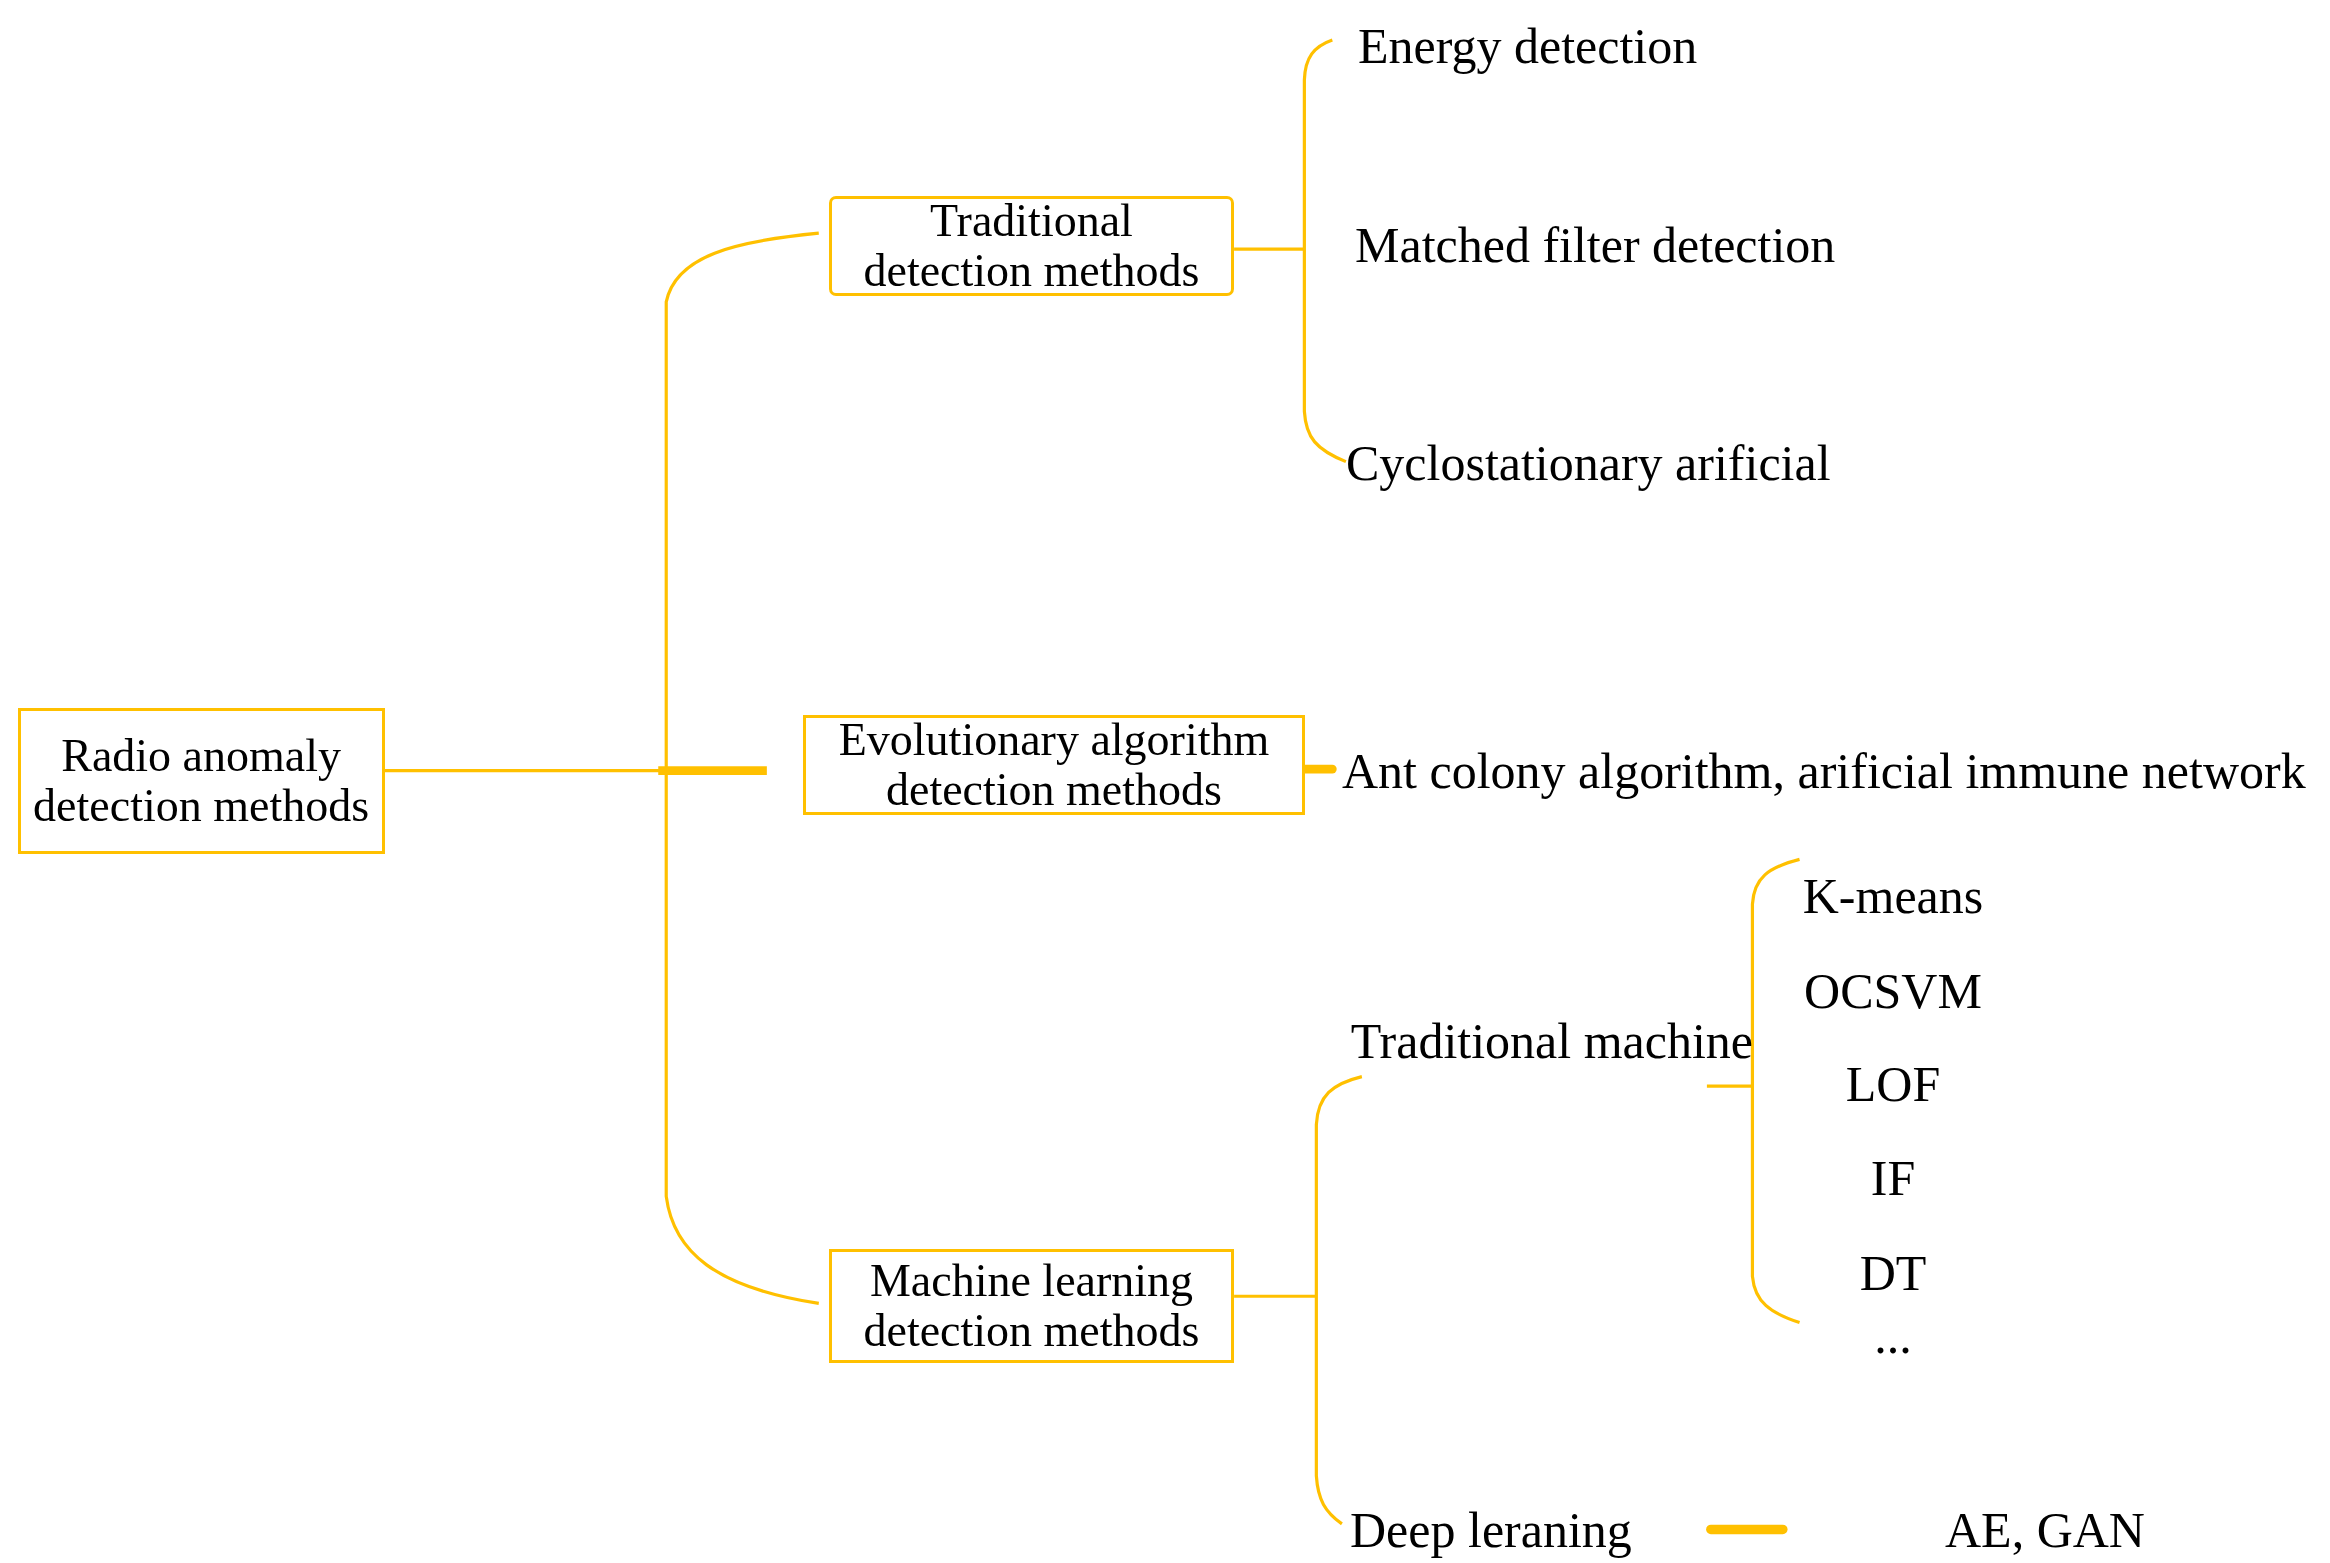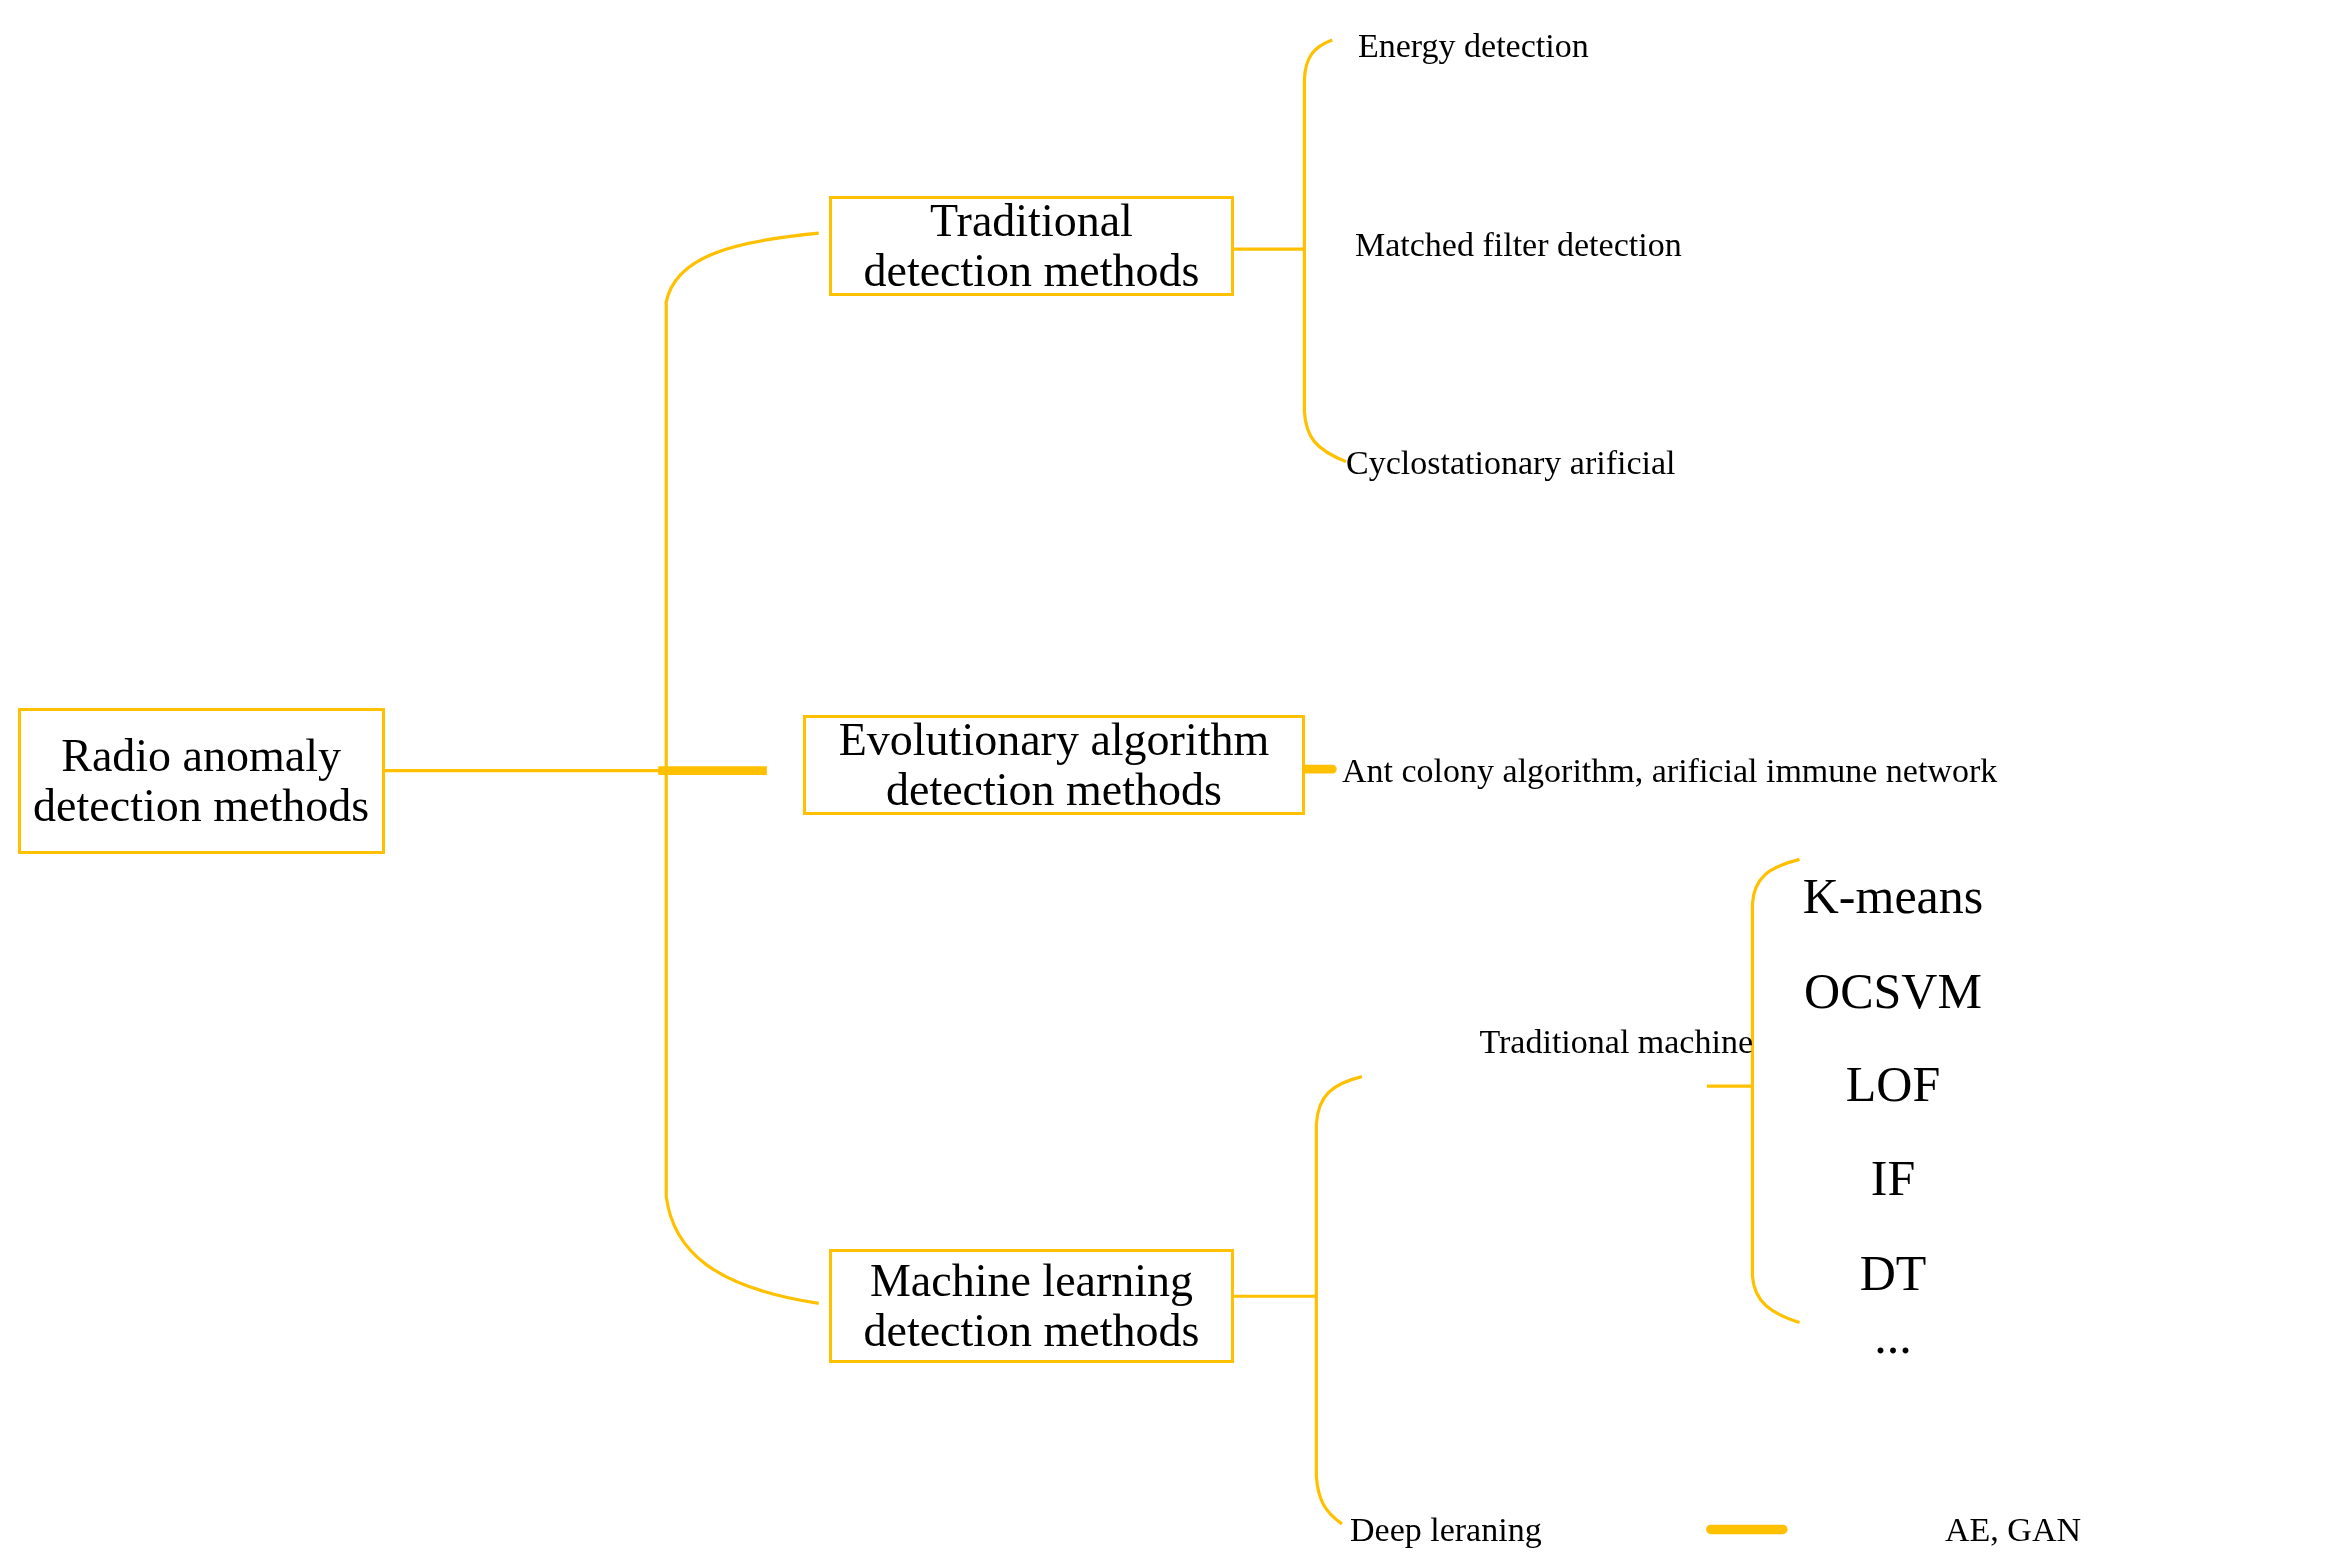--- a/index.html
+++ b/index.html
@@ -31,30 +31,30 @@
     justify-content: center;
     text-align: center;
     font-size: 46px;
     line-height: 50px;
     color: #000000;
     box-sizing: border-box;
     white-space: nowrap;
   }
   .leaf {
     position: absolute;
-    font-size: 34px;
+    font-size: 50px;
     line-height: 56px;
     color: #000000;
     white-space: nowrap;
   }
   .leaf-center {
     text-align: right;
   }
   #box-root        { left: 17.6px;   top: 708px;  width: 367px; height: 146px; }
-  #box-traditional { left: 829px; top: 196px;  width: 405px; height: 100px; }
+  #box-traditional { left: 829px; top: 196px;  width: 405px; height: 100px; border-radius: 7px; }
   #box-evolution   { left: 767px;  top: 715px;  width: 502px; height: 100px; margin-left: 36px; }
   #box-ml          { left: 829px; top: 1249px; width: 405px; height: 114px; }
 
   #leaf-energy   { left: 1358px; top: 17.6px; }
   #leaf-matched  { left: 1355px; top: 217px; }
   #leaf-cyclo    { left: 1346px; top: 435px; }
   #leaf-ant      { left: 1342px; top: 743px; }
   #leaf-tml      { left: 1314px; top: 1011px; width: 439px; line-height: 61px; }
   #leaf-deep     { left: 1350px; top: 1502px; text-align: center; }
   #leaf-aegan    { left: 1925px; top: 1502px; margin-left: 20px; }

